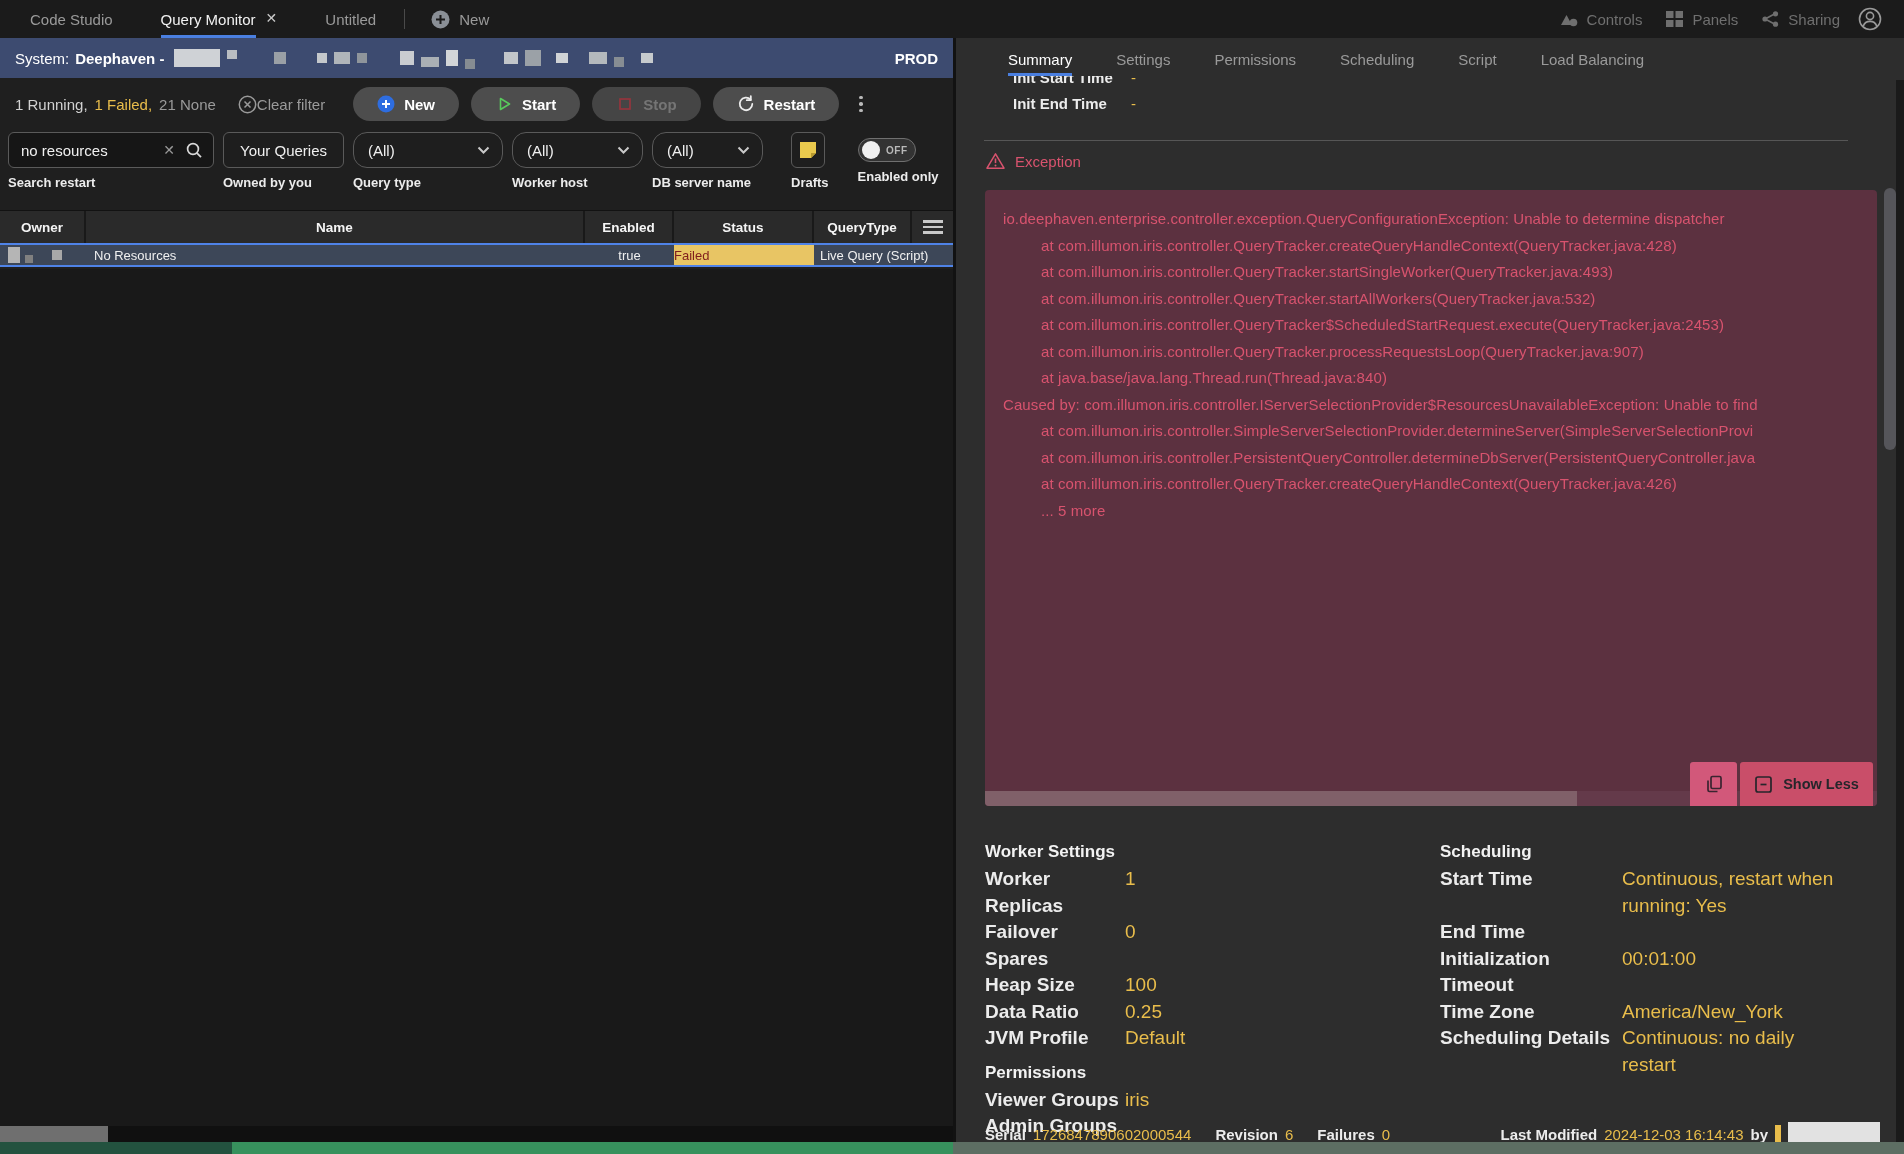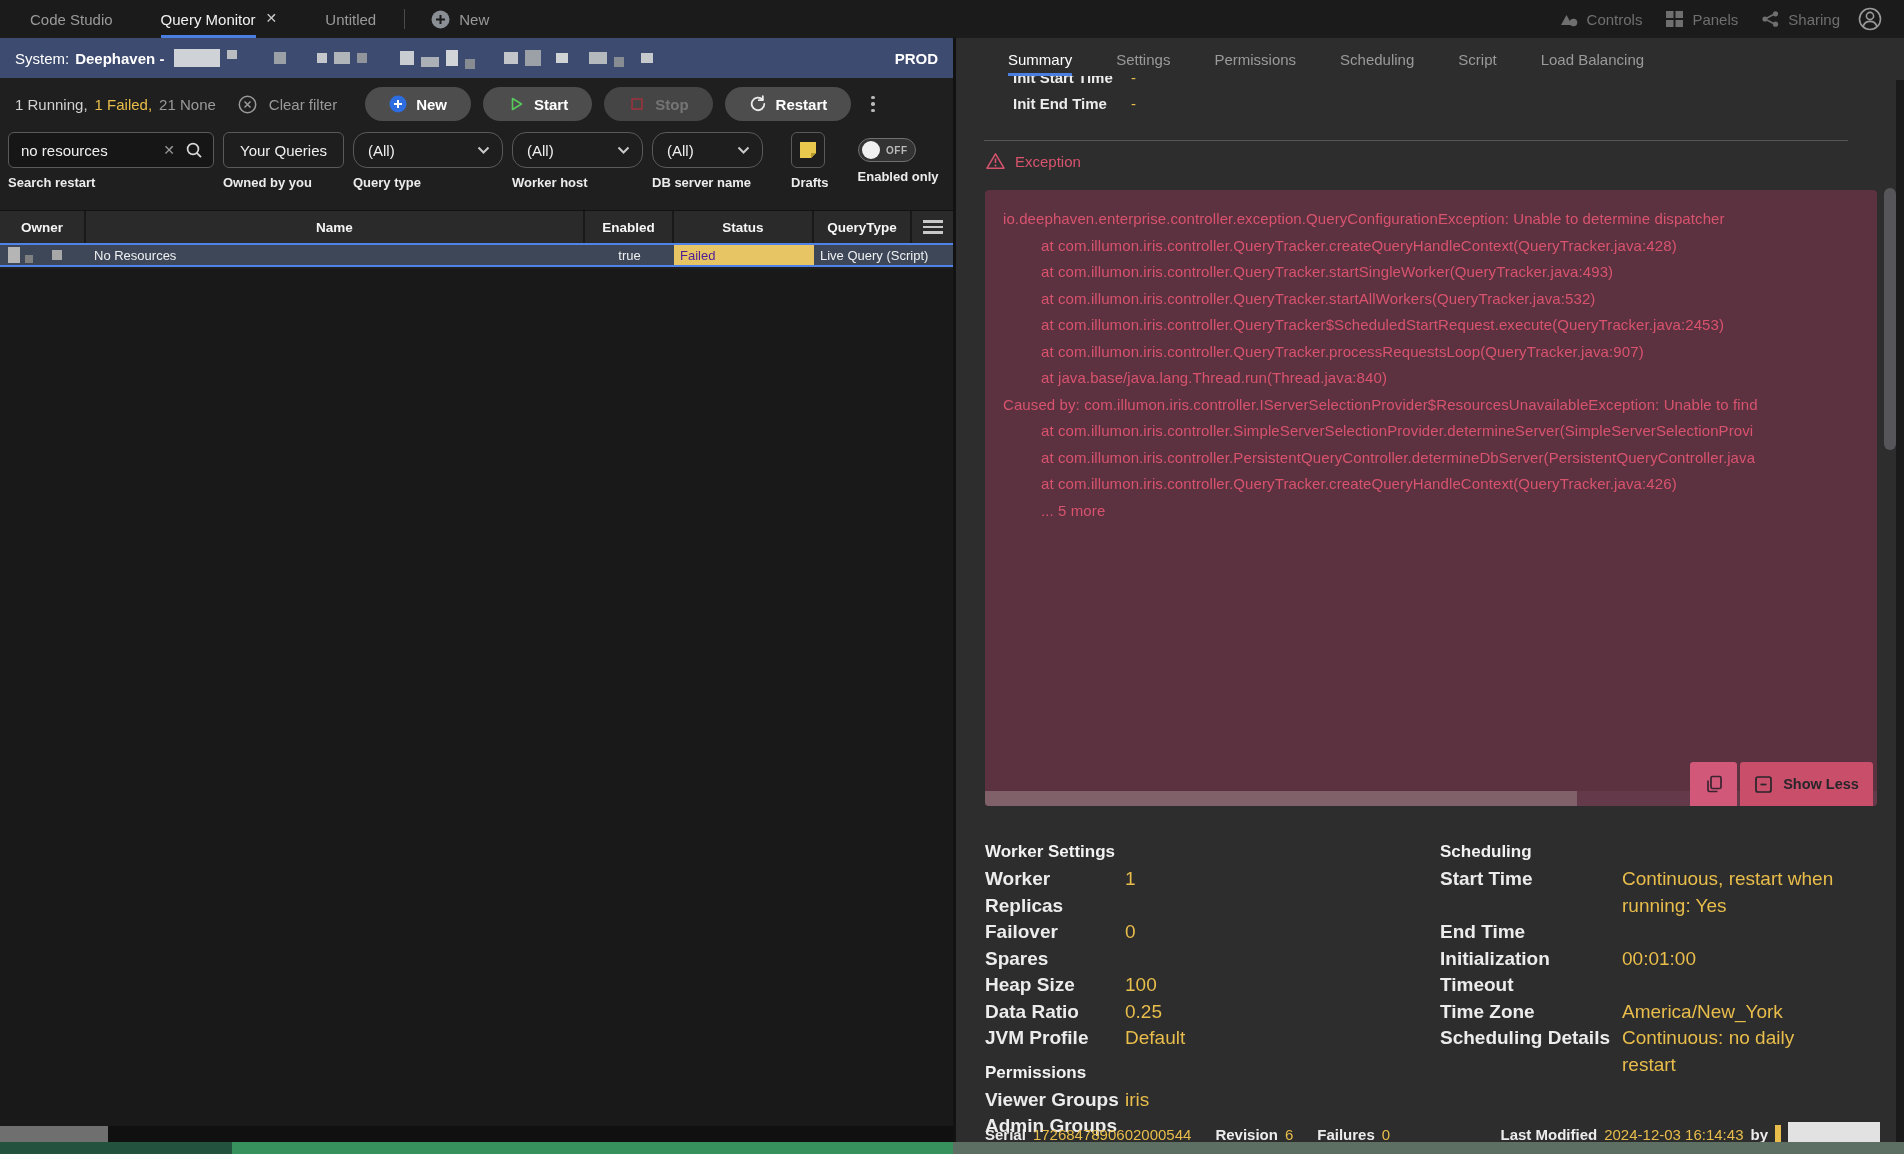--- a/index.html
+++ b/index.html
@@ -50,21 +50,21 @@
   .mosaic span:nth-child(12){ width:16px;height:16px;background:#9ba1a7; }
   .mosaic span:nth-child(13){ width:12px;height:10px;background:#d0d3d6; margin-left:8px; }
   .mosaic span:nth-child(14){ width:18px;height:12px;background:#b4b9bd; margin-left:14px; }
   .mosaic span:nth-child(15){ width:10px;height:10px;background:#878d93; transform:translateY(4px); }
   .mosaic span:nth-child(16){ width:12px;height:10px;background:#c6cacd; margin-left:10px; }
 
   .toolbar { position:absolute; left:0; top:40px; width:953px; height:52px; display:flex; align-items:center; padding-left:15px; }
   .tb-running { color:#d2d2d2; }
   .tb-failed { color:#e9bd4b; margin-left:7px; }
   .tb-none { color:#9a9a9a; margin-left:7px; }
-  .tb-clear { display:flex; align-items:center; gap:12px; color:#9a9a9a; margin-left:22px; }
+  .tb-clear { display:flex; align-items:center; gap:0; color:#9a9a9a; margin-left:22px; }
   .tb-buttons { display:flex; align-items:center; gap:12px; margin-left:28px; }
   .pill { height:34px; border-radius:17px; background:#4d4d4d; border:none; display:flex; align-items:center; gap:9px; padding:0 24px; color:#fff; font-weight:bold; font-size:15px; font-family:inherit; }
   .pill.disabled { background:#454545; color:#757575; }
   .kebab { display:flex; flex-direction:column; gap:3px; margin-left:14px; padding:4px 6px; }
   .kebab i { width:3.5px; height:3.5px; border-radius:50%; background:#b9b9b9; }
 
   
   .filters { position:absolute; left:0; top:94px; width:953px; height:74px; display:flex; align-items:flex-start; padding-left:8px; }
   .fgroup { display:flex; flex-direction:column; margin-right:9px; }
   .fcaption { margin-top:7px; font-size:13px; font-weight:bold; color:#ececec; }
@@ -85,21 +85,21 @@
   
   .thead { position:absolute; left:0; top:172px; width:953px; height:33px; display:flex; background:#2a2a2a; border-top:1px solid #121212; }
   .th { display:flex; align-items:center; justify-content:center; font-weight:bold; font-size:13.5px; color:#f5f5f5; border-right:2px solid #191919; }
   .th.c-owner{ width:86px; } .th.c-name{ width:499px; } .th.c-enabled{ width:89px; } .th.c-status{ width:140px; } .th.c-qtype{ width:98px; }
   .th.c-menu{ width:41px; border-right:none; flex-direction:column; gap:3px; }
   .th.c-menu i { width:20px; height:2.5px; background:#c9c9c9; display:block; }
   .trow { position:absolute; left:0; top:205px; width:953px; height:24px; display:flex; align-items:stretch; background:#3d4758; border-top:2px solid #4f83e8; border-bottom:2px solid #4f83e8; font-size:13px; color:#f0f0f0; }
   .td { display:flex; align-items:center; }
   .td.c-owner{ width:86px; padding-left:8px; } .td.c-name{ width:499px; padding-left:8px; } .td.c-enabled{ width:89px; justify-content:center; }
   .td.c-status{ width:140px; } .td.c-qtype{ flex:1; padding-left:6px; }
-  .badge-failed { width:100%; height:100%; background:#e8c564; color:#4c1d95; display:flex; align-items:center; padding-left:6px; }
+  .badge-failed { width:100%; height:100%; background:#e8c564; color:#7f1d1d; display:flex; align-items:center; }
   .owner-mosaic { display:flex; align-items:center; gap:5px; }
   .owner-mosaic span{ display:inline-block; }
   .owner-mosaic span:nth-child(1){ width:12px;height:16px;background:#b5b5b5; }
   .owner-mosaic span:nth-child(2){ width:8px;height:8px;background:#808080; transform:translateY(4px); }
   .owner-mosaic span:nth-child(3){ width:10px;height:10px;background:#a8a8a8; margin-left:14px; }
   .table-void { position:absolute; left:0; top:231px; width:953px; height:857px; background:#191919; }
   .left-hscroll { position:absolute; left:0; top:1088px; width:953px; height:16px; background:#101010; }
   .left-hscroll .thumb { width:108px; height:100%; background:#6f6f6f; }
 
   

